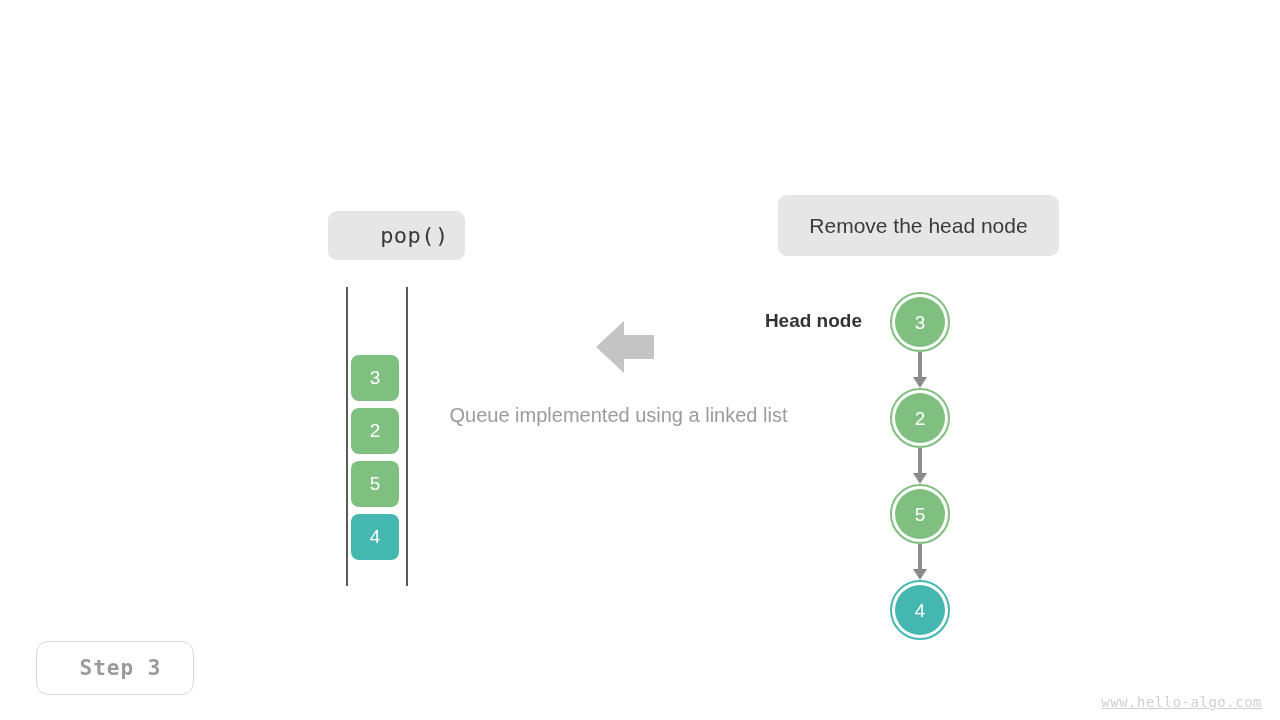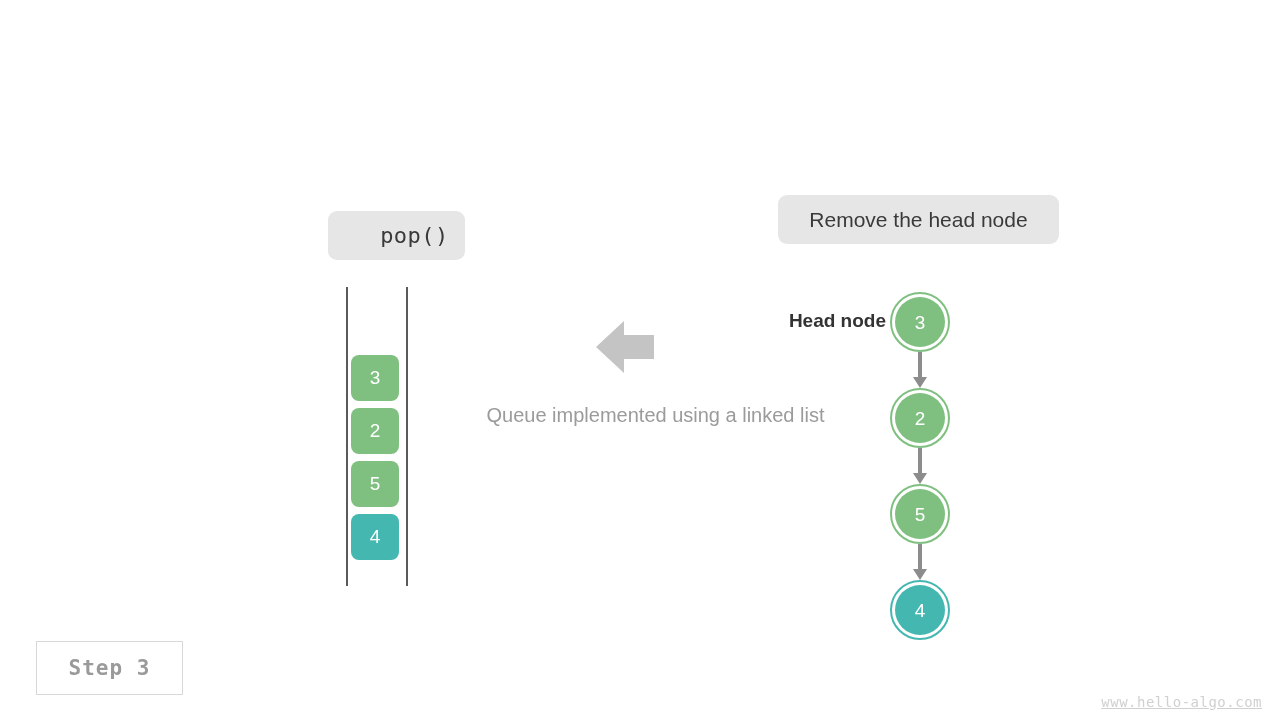--- a/index.html
+++ b/index.html
@@ -33,61 +33,62 @@
     height: 49px;
     font-family: "DejaVu Sans Mono", "Liberation Mono", monospace;
     font-size: 22px;
     letter-spacing: 0.5px;
     padding-left: 36px;
   }
   #op-desc-badge {
     left: 778px;
     top: 195px;
     width: 281px;
-    height: 49px;
+    height: 61px;
     font-size: 21px;
     text-align: center;
   }
 
   
   #step-badge {
     position: absolute;
     left: 36px;
     top: 641px;
     width: 145px;
     height: 52px;
     border: 1px solid #d8d8d8;
-    border-radius: 0;
+    border-radius: 12px;
     background: #ffffff;
     display: flex;
     align-items: center;
     justify-content: center;
     font-family: "DejaVu Sans Mono", "Liberation Mono", monospace;
     font-size: 21px;
     font-weight: bold;
     color: #9a9a9a;
     letter-spacing: 1px;
+    padding-left: 11px;
   }
 
   
   #watermark {
     position: absolute;
     right: 18px;
     bottom: 10px;
     font-family: "DejaVu Sans Mono", "Liberation Mono", monospace;
     font-size: 14px;
     color: #d0d0d0;
     letter-spacing: 0.5px;
     text-decoration: underline;
   }
 
   
   #caption {
     position: absolute;
-    left: 453px;
+    left: 416px;
     top: 404px;
     width: 405px;
     text-align: center;
     font-size: 20px;
     color: #9b9b9b;
   }
 
   
   #flow-arrow {
     position: absolute;
@@ -199,21 +200,21 @@
 
   
   .node-label {
     position: absolute;
     font-size: 19px;
     font-weight: bold;
     color: #333333;
     text-align: right;
     white-space: nowrap;
   }
-  #head-node-label { left: 696px; top: 310px; width: 190px; text-align: right; }
+  #head-node-label { left: 672px; top: 310px; width: 190px; text-align: right; }
   #tail-node-label { left: 680px; top: 598px; width: 190px; }
 </style>
 </head>
 <body>
 
 <div id="canvas">
 
   <div class="gray-pill" id="pop-badge">pop()</div>
 
   <div class="gray-pill" id="op-desc-badge">Remove the head node</div>

